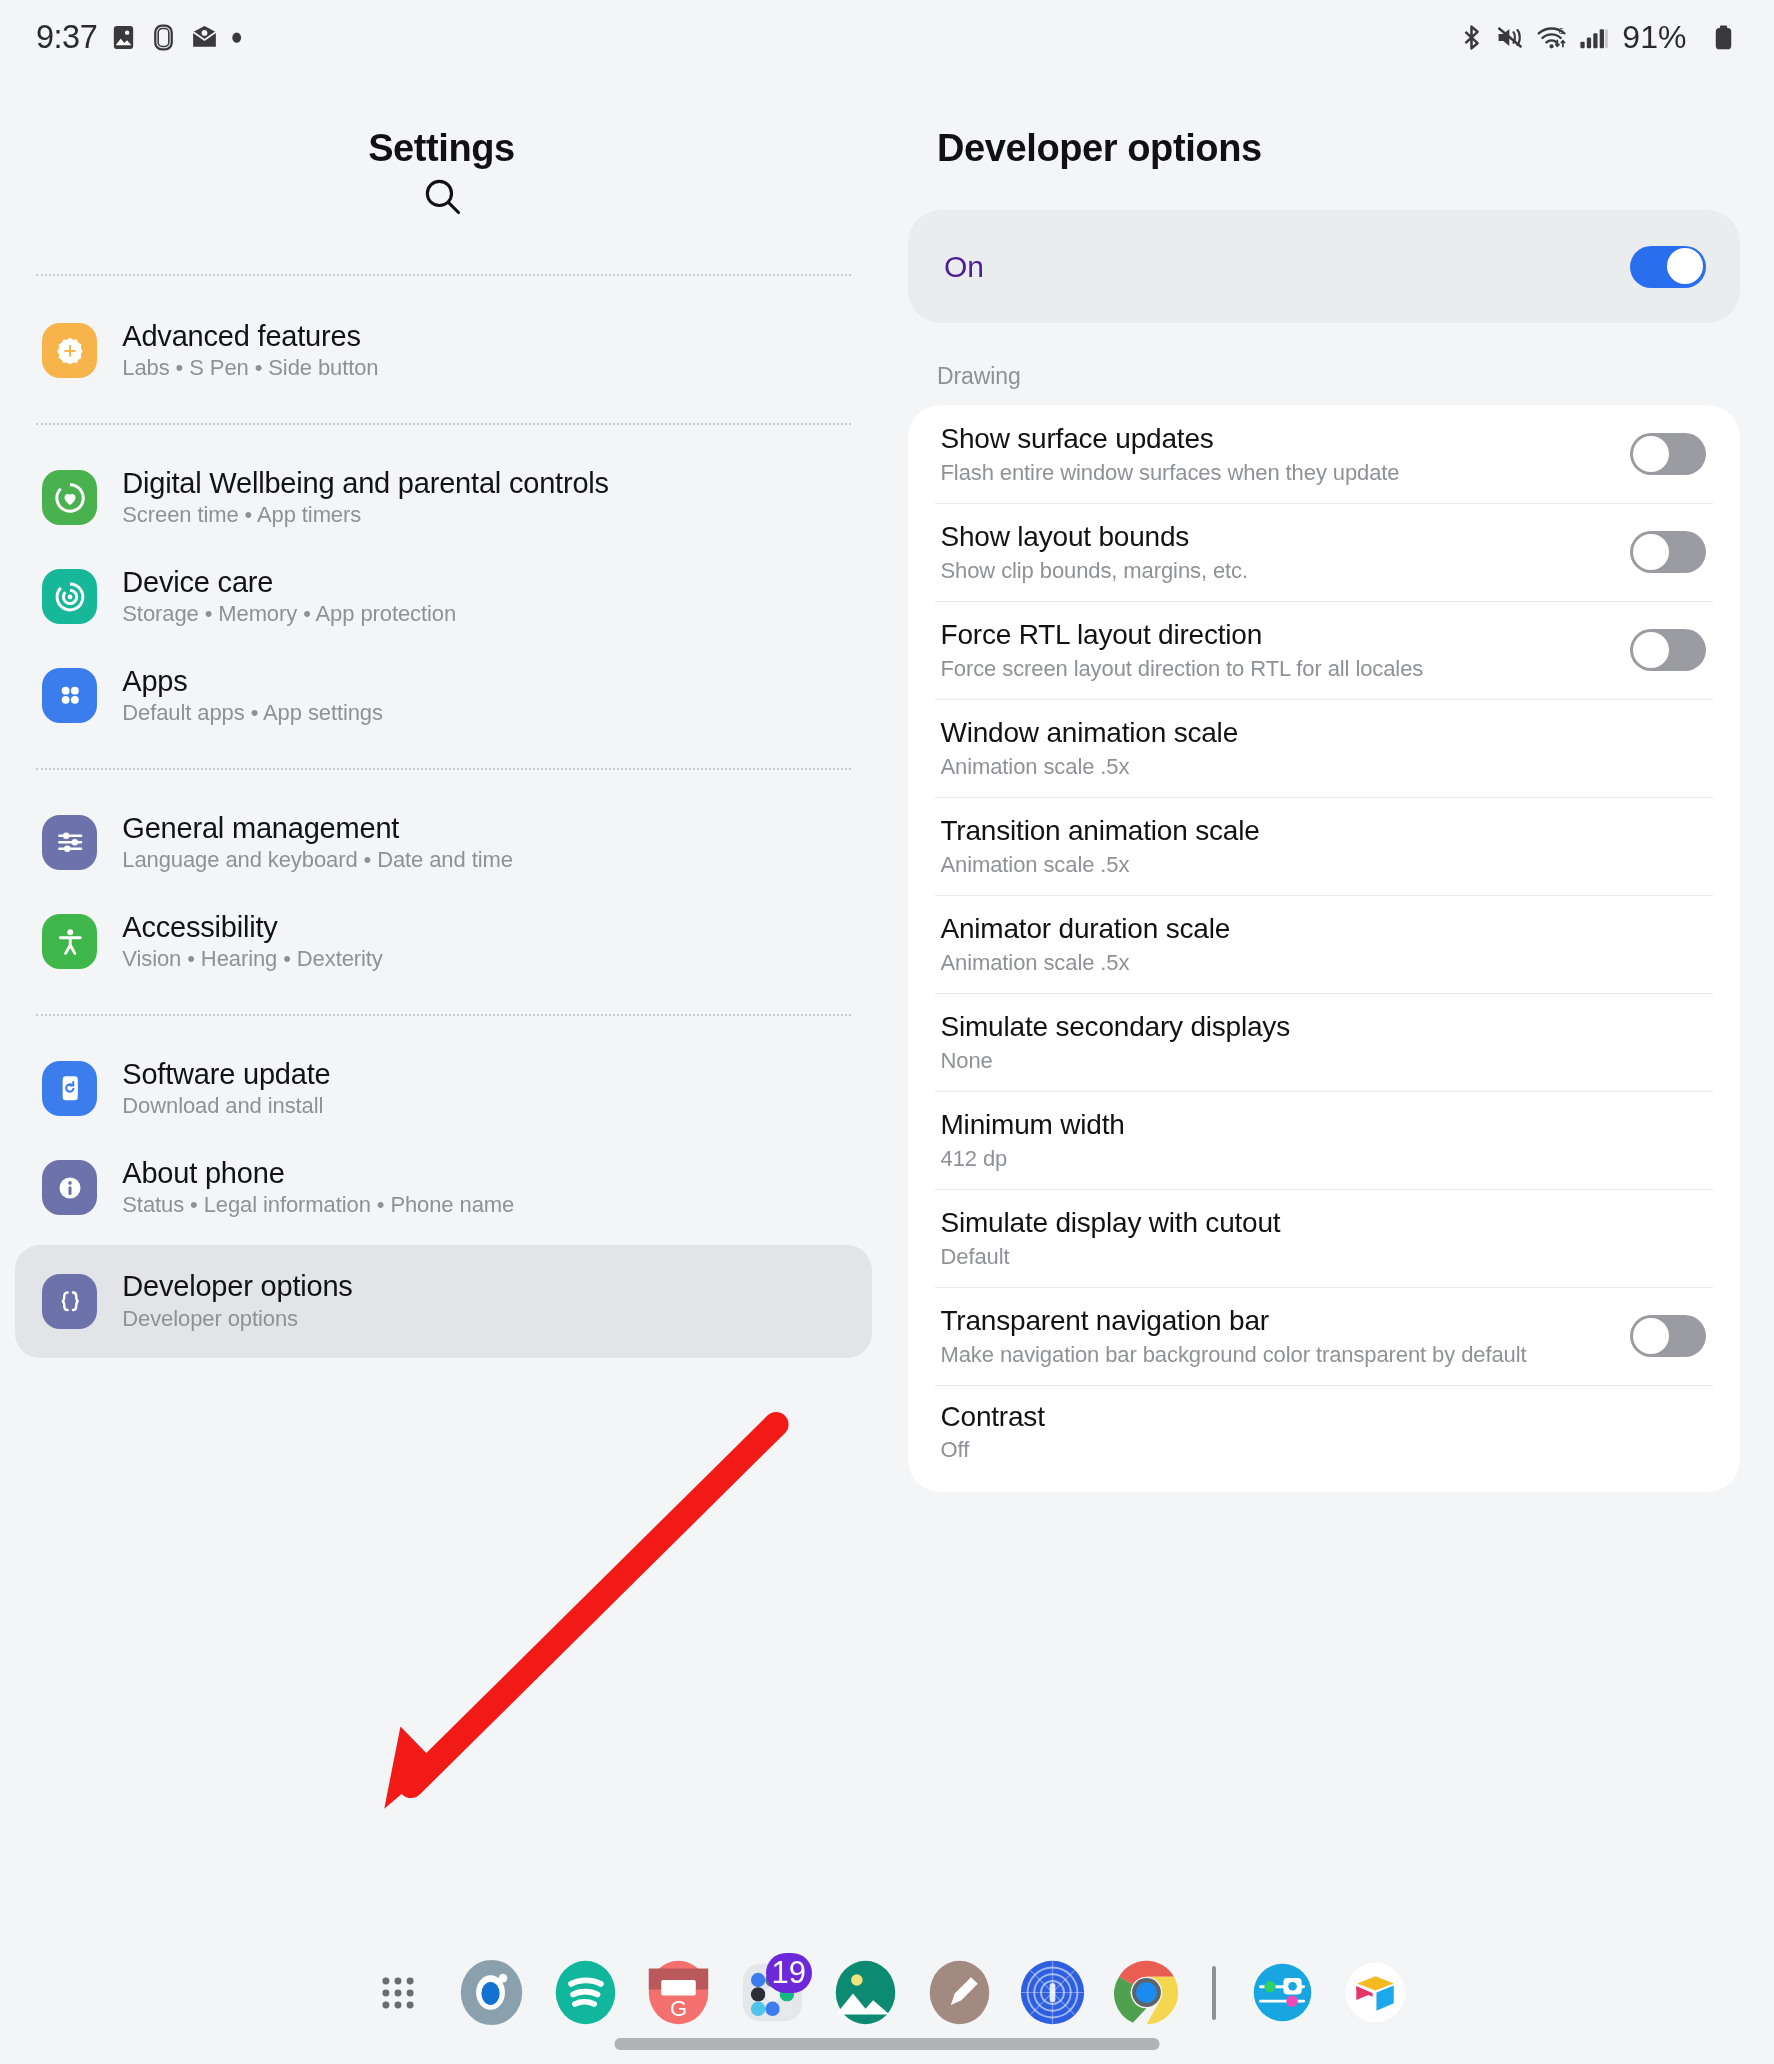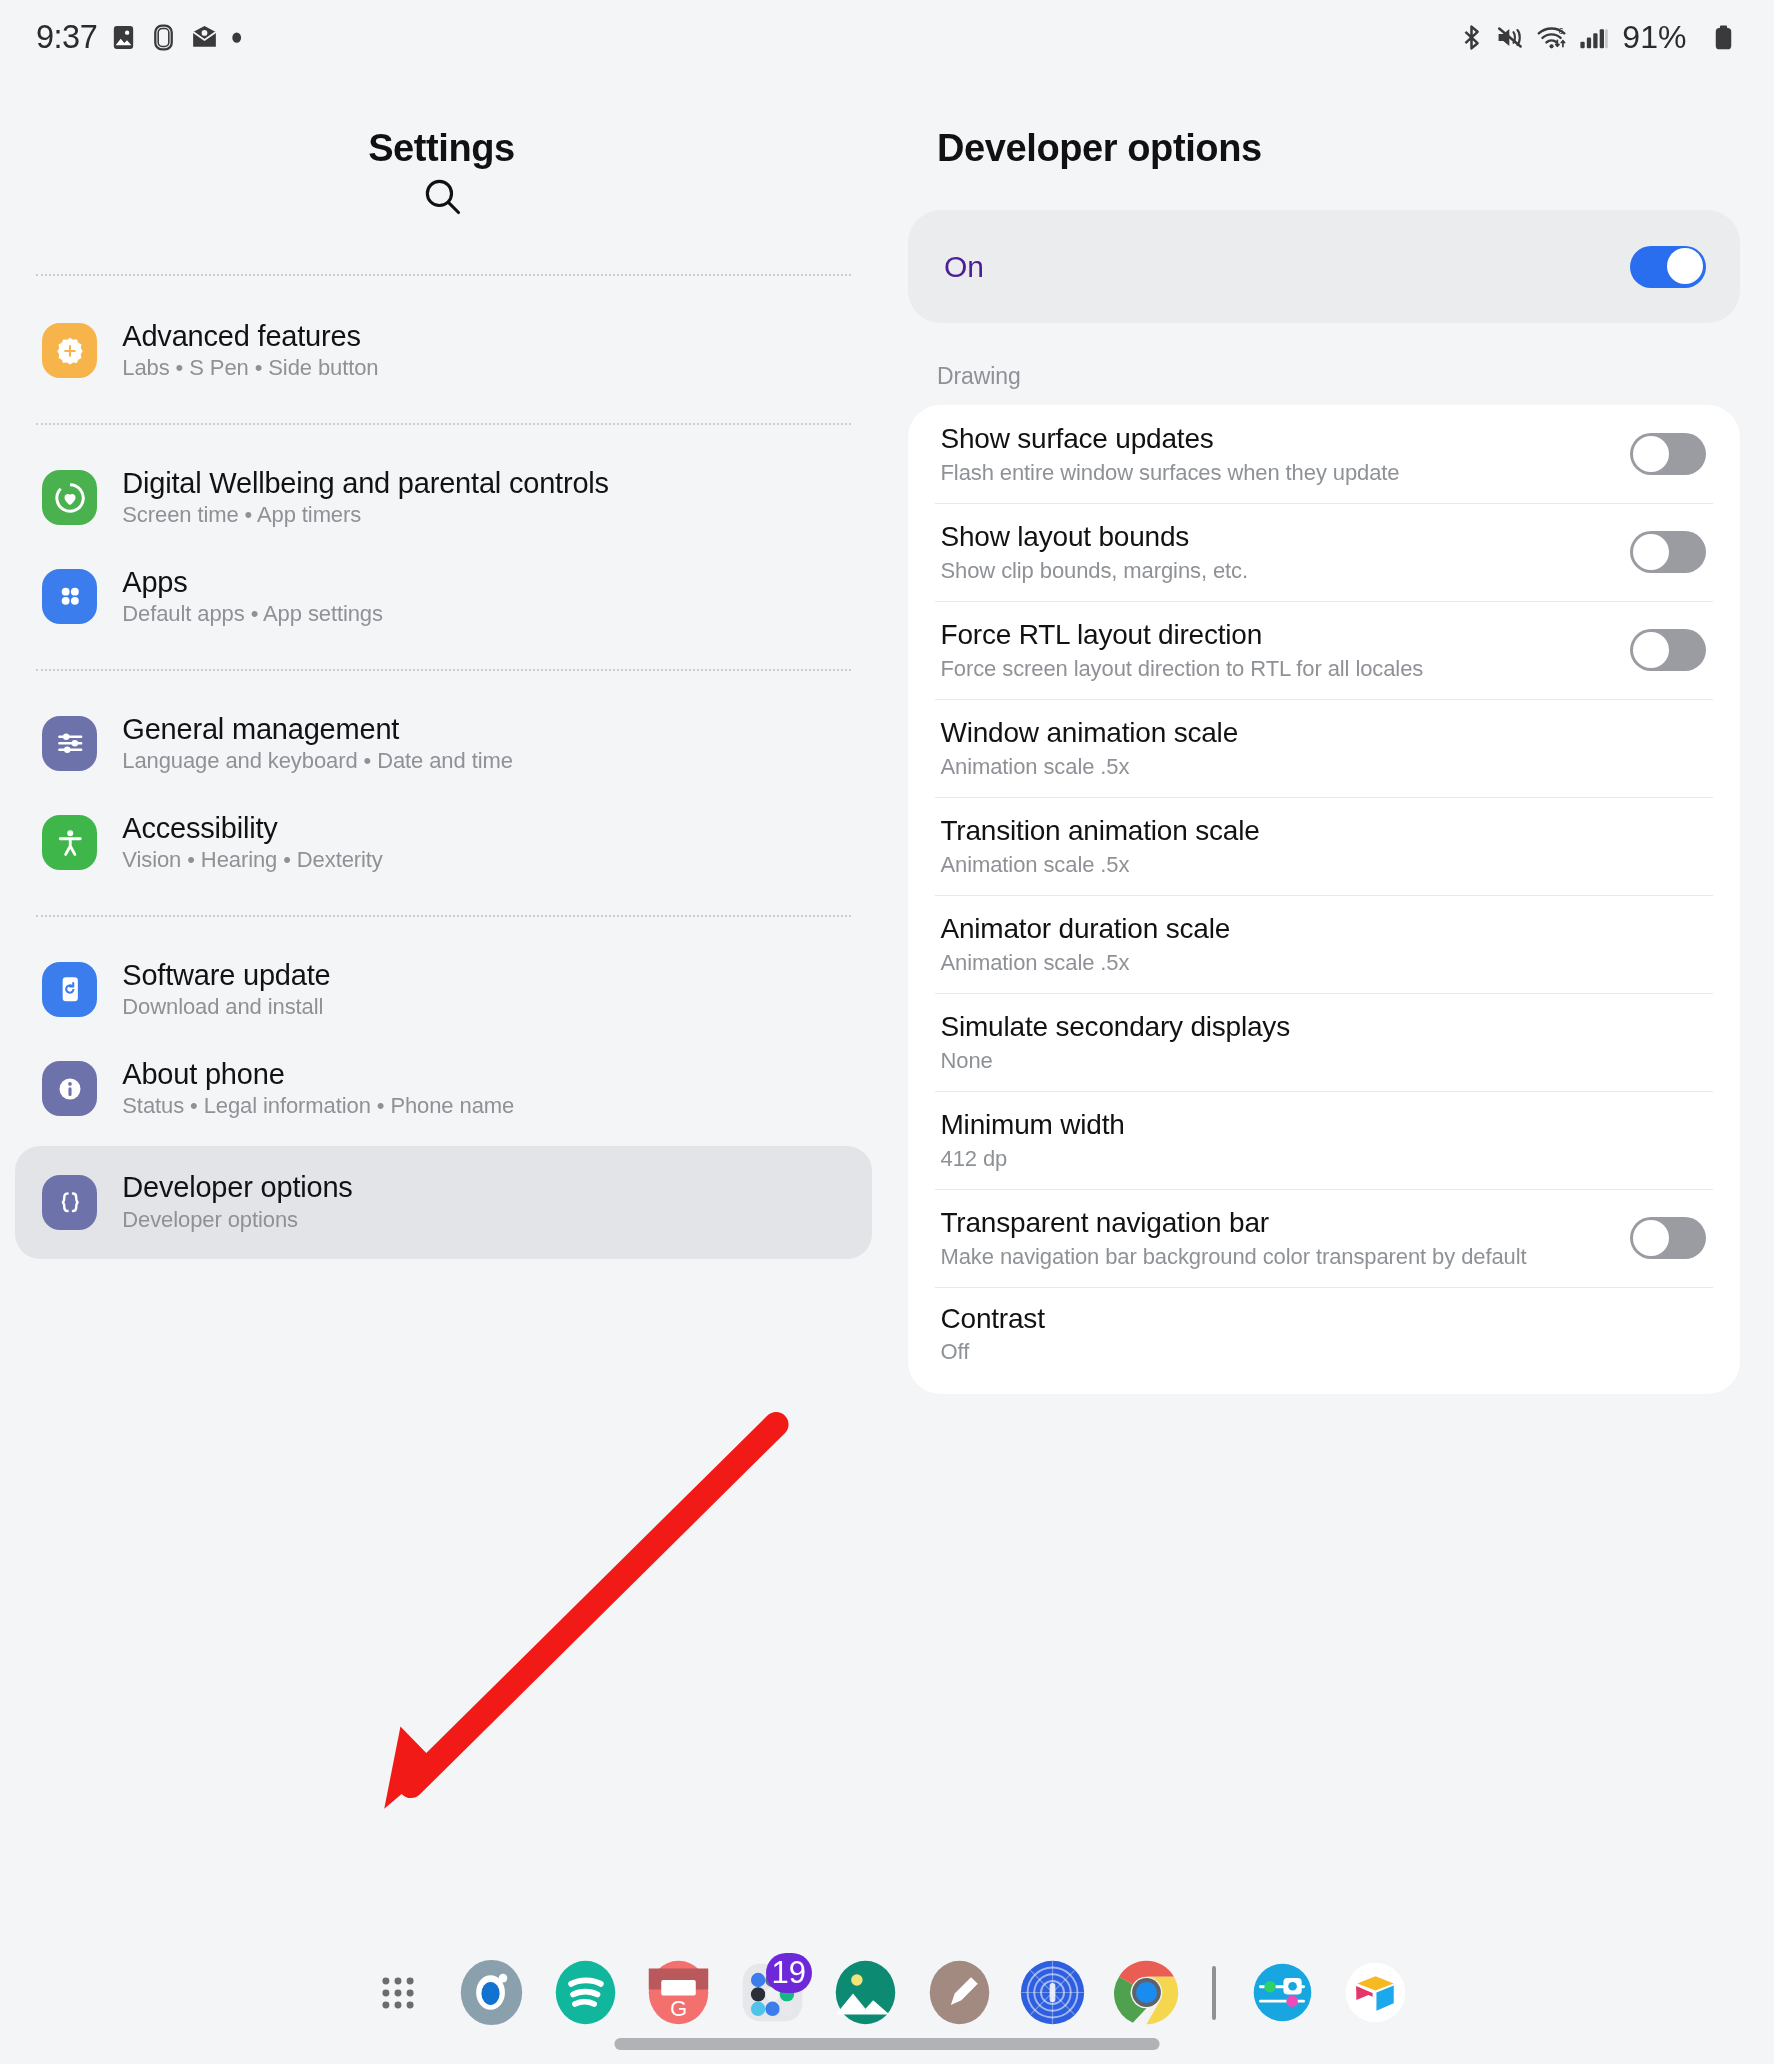--- a/index.html
+++ b/index.html
@@ -247,20 +247,33 @@
               <path d="M12 3.2a8.8 8.8 0 1 1-6.2 2.6" fill="none" stroke="#fff" stroke-width="2"></path>
               <path d="M12 16.6s-3.7-2.4-3.7-5a2.3 2.3 0 0 1 3.7-1.8 2.3 2.3 0 0 1 3.7 1.8c0 2.6-3.7 5-3.7 5z" fill="#fff"></path>
             </svg>
         </div>
         <div class="s-txt">
           <div class="s-title">Digital Wellbeing and parental controls</div>
           <div class="s-sub">Screen time  •  App timers</div>
         </div>
       </div>
       <div class="srow">
+        <div class="s-ico" style="background:#17b79a">
+          <svg width="36" height="36" viewBox="0 0 24 24">
+              <path d="M12 3.4a8.6 8.6 0 1 1-6.1 2.5" fill="none" stroke="#fff" stroke-width="2"></path>
+              <path d="M12 7.6a4.4 4.4 0 1 1-3.1 1.3" fill="none" stroke="#fff" stroke-width="1.9"></path>
+              <circle cx="12" cy="12" r="1.6" fill="#fff"></circle>
+            </svg>
+        </div>
+        <div class="s-txt">
+          <div class="s-title">Device care</div>
+          <div class="s-sub">Storage  •  Memory  •  App protection</div>
+        </div>
+      </div>
+      <div class="srow">
         <div class="s-ico" style="background:#3b7ded">
           <svg width="32.5" height="32.5" viewBox="0 0 24 24">
               <circle cx="8.6" cy="8.6" r="2.9" fill="#fff"></circle>
               <circle cx="15.4" cy="8.6" r="2.9" fill="#fff"></circle>
               <circle cx="8.6" cy="15.4" r="2.9" fill="#fff"></circle>
               <circle cx="15.4" cy="15.4" r="2.9" fill="#fff"></circle>
             </svg>
         </div>
         <div class="s-txt">
           <div class="s-title">Apps</div>
@@ -422,20 +435,26 @@
         </div>
       </div>
 
       <div class="orow">
         <div class="o-txt">
           <div class="o-title">Minimum width</div>
           <div class="o-sub">412 dp</div>
         </div>
       </div>
 
+      <div class="orow">
+        <div class="o-txt">
+          <div class="o-title">Simulate display with cutout</div>
+          <div class="o-sub">Default</div>
+        </div>
+      </div>
 
       <div class="orow">
         <div class="o-txt">
           <div class="o-title">Transparent navigation bar</div>
           <div class="o-sub">Make navigation bar background color transparent by default</div>
         </div>
         <span class="toggle off">
             <span class="knob"></span>
           </span>
       </div>

